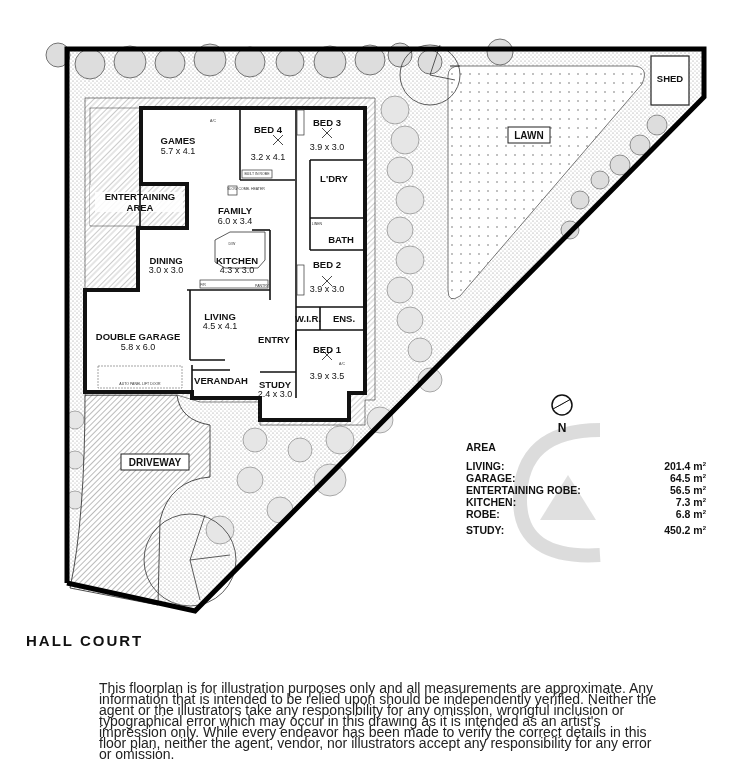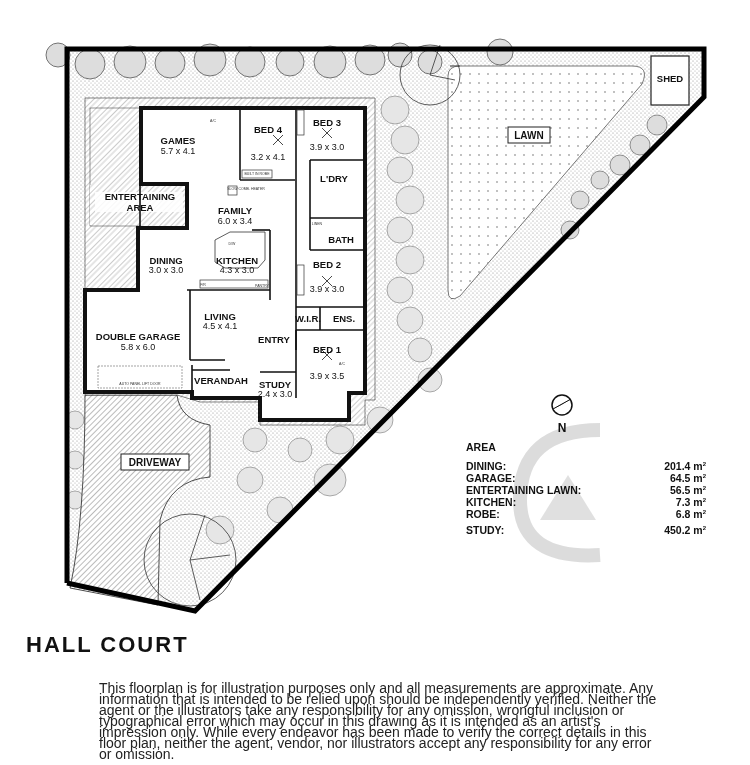--- a/index.html
+++ b/index.html
@@ -2,21 +2,21 @@
 <html><head>
 <meta charset="utf-8">
 <style>
   html, body { margin:0; padding:0; background:#fff; }
   body { width:750px; height:765px; position:relative; overflow:hidden; font-family:"Liberation Sans", sans-serif; color:#111; }
   #plan { position:absolute; left:0; top:0; width:750px; height:620px; }
   .room-label { font-family:"Liberation Sans", sans-serif; font-size:9.5px; font-weight:bold; fill:#111; text-anchor:middle; }
   .room-dim { font-family:"Liberation Sans", sans-serif; font-size:9px; fill:#111; text-anchor:middle; }
   .tiny { font-family:"Liberation Sans", sans-serif; font-size:3.5px; fill:#333; text-anchor:middle; }
   .boxed { font-family:"Liberation Sans", sans-serif; font-size:10px; font-weight:bold; fill:#111; text-anchor:middle; }
-  .title { position:absolute; left:26px; top:632px; font-size:22px; font-weight:bold; letter-spacing:2px; }
+  .title { position:absolute; left:26px; top:632px; font-size:15px; font-weight:bold; letter-spacing:2px; }
   .disclaimer { position:absolute; left:99px; top:683px; width:560px; font-size:14px; line-height:11px; color:#222; }
   .area-table { position:absolute; left:466px; top:441px; width:240px; font-size:10.5px; font-weight:bold; }
   .area-head { margin-bottom:7px; }
   .area-row { display:flex; justify-content:space-between; height:12px; line-height:12px; }
   .area-row.total { margin-top:4px; }
   .area-val sup { font-size:6px; vertical-align:top; line-height:8px; }
   .compass { position:absolute; left:549px; top:392px; width:26px; text-align:center; }
   .compass-n { font-size:12px; font-weight:bold; margin-top:-1px; }
 </style>
 </head>
@@ -239,29 +239,29 @@
     <circle cx="13" cy="13" r="10" fill="#fff" stroke="#111" stroke-width="1.5"></circle>
     <path d="M4,17 L22,7 L12,13 Z" fill="#111"></path>
     <line x1="4" y1="17" x2="22" y2="7" stroke="#111" stroke-width="1"></line>
   </svg>
   <div class="compass-n">N</div>
 </div>
 
 <div class="area-table">
   <div class="area-head">AREA</div>
   <div class="area-row">
-    <span>DINING:</span>
+    <span>LIVING:</span>
     <span class="area-val"><span>201.4 m</span><sup>2</sup></span>
   </div>
   <div class="area-row">
     <span>GARAGE:</span>
     <span class="area-val"><span>64.5 m</span><sup>2</sup></span>
   </div>
   <div class="area-row">
-    <span>ENTERTAINING LAWN:</span>
+    <span>ENTERTAINING ROBE:</span>
     <span class="area-val"><span>56.5 m</span><sup>2</sup></span>
   </div>
   <div class="area-row">
     <span>KITCHEN:</span>
     <span class="area-val"><span>7.3 m</span><sup>2</sup></span>
   </div>
   <div class="area-row">
     <span>ROBE:</span>
     <span class="area-val"><span>6.8 m</span><sup>2</sup></span>
   </div>

